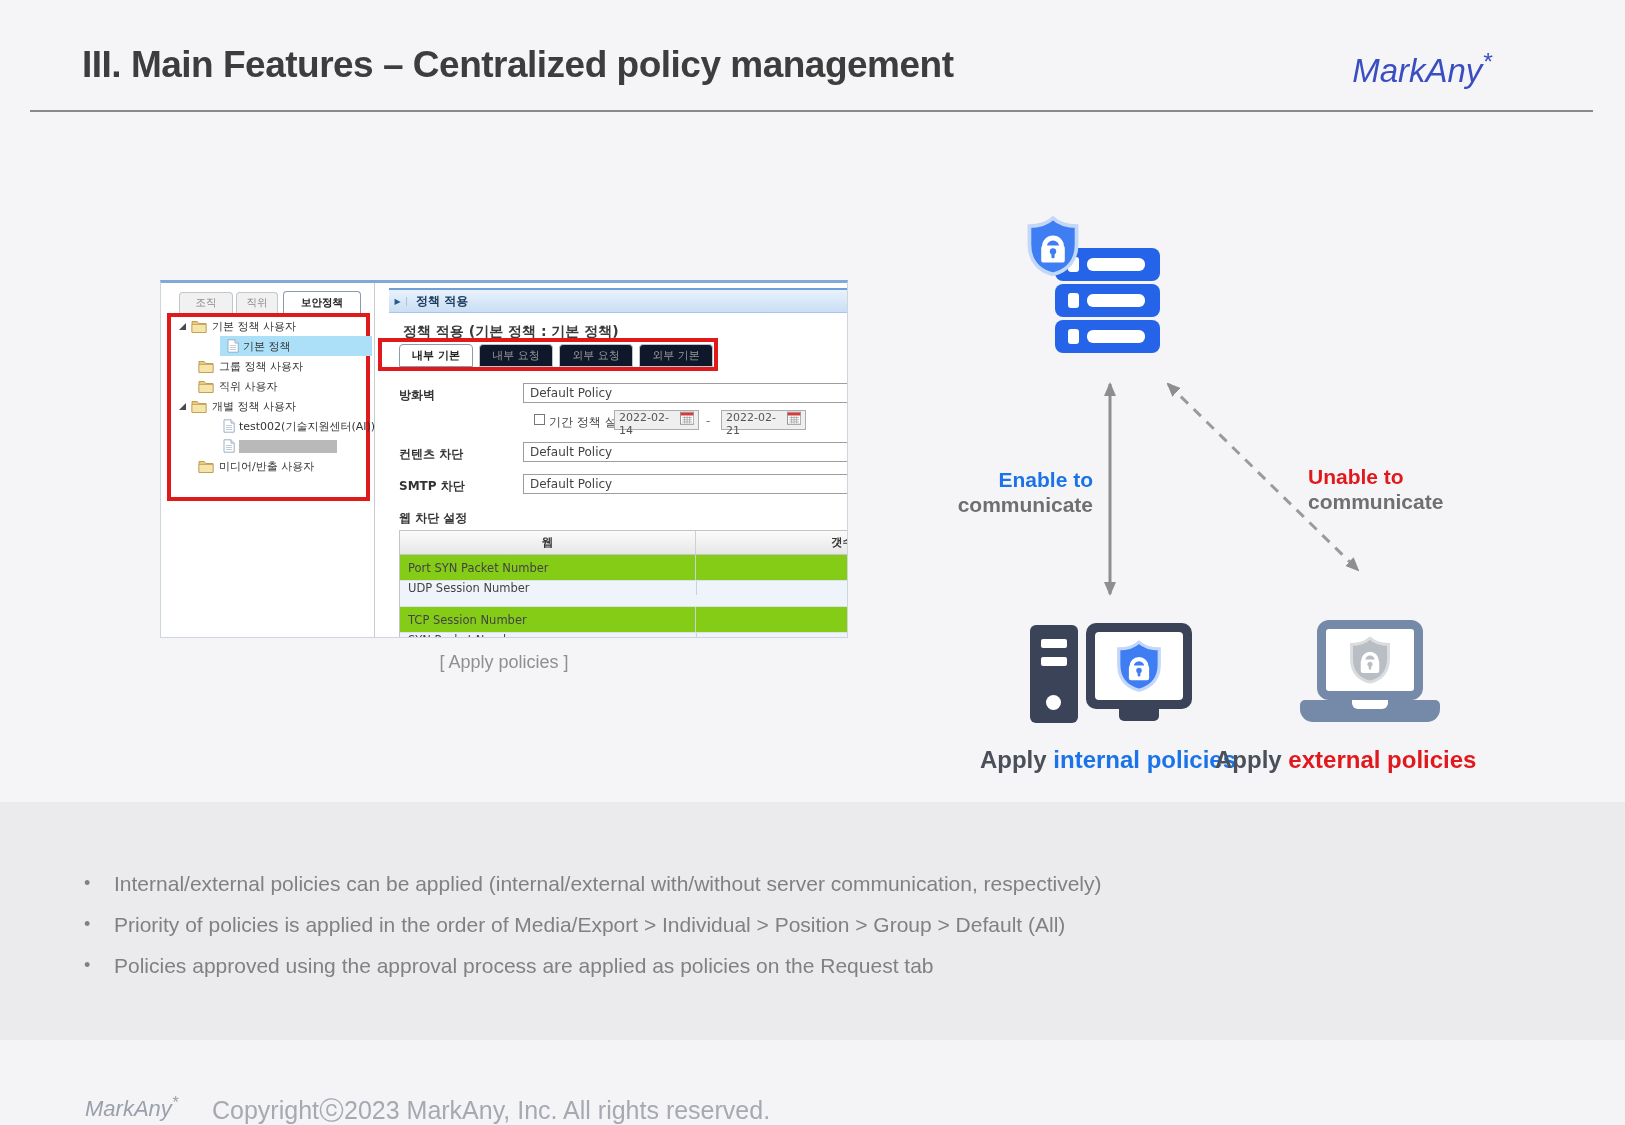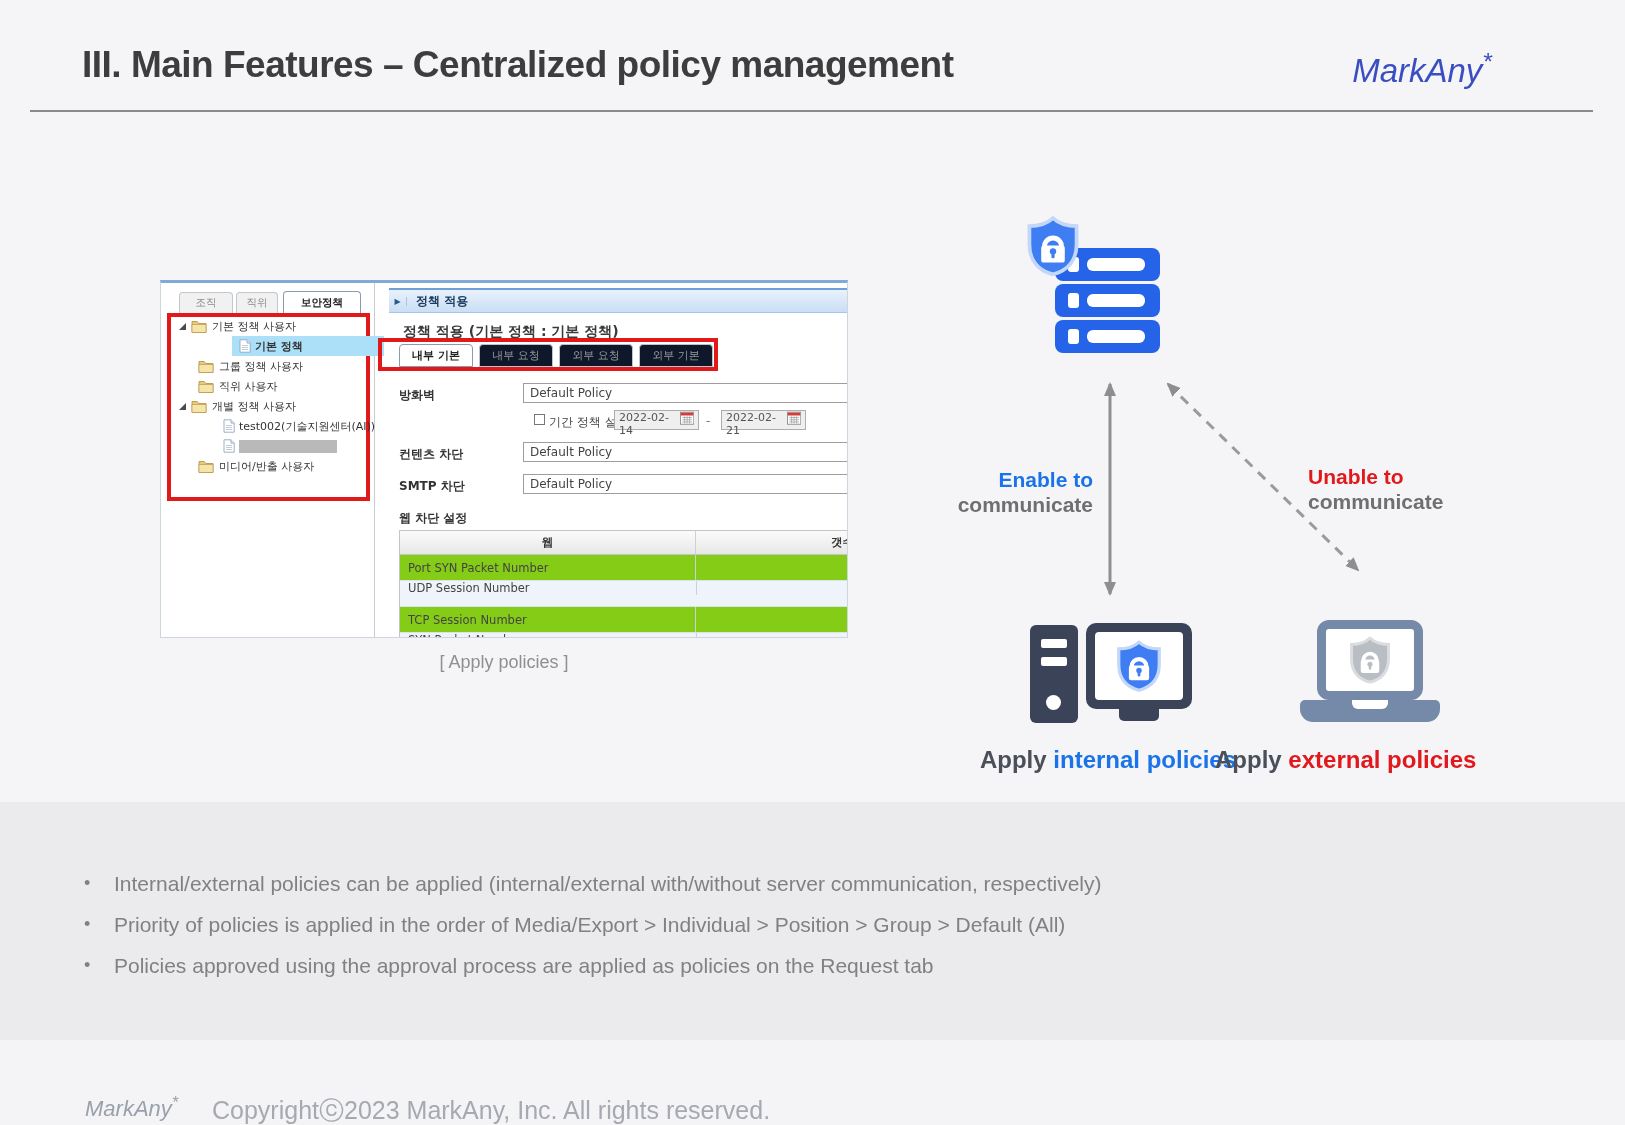--- a/index.html
+++ b/index.html
@@ -133,21 +133,21 @@
 
     <div class="redbox" style="left:6px;top:30px;width:203px;height:188px;"></div>
 
     <div class="trow" style="left:18px;top:33px;">
       <span class="tri"></span>
       <svg class="ticon">
           <use href="#folder"></use>
         </svg>
       <span class="tlabel">기본 정책 사용자</span>
     </div>
-    <div class="trow" style="left:16px;top:53px;width:213px;font-weight:bold;">
+    <div class="trow" style="left:4px;top:53px;width:213px;">
       <span class="hl"></span>
       <svg class="dicon" style="margin-left:62px;">
           <use href="#doc"></use>
         </svg>
       <span class="tlabel">기본 정책</span>
     </div>
     <div class="trow" style="left:37px;top:73px;">
       <svg class="ticon">
           <use href="#folder"></use>
         </svg>

